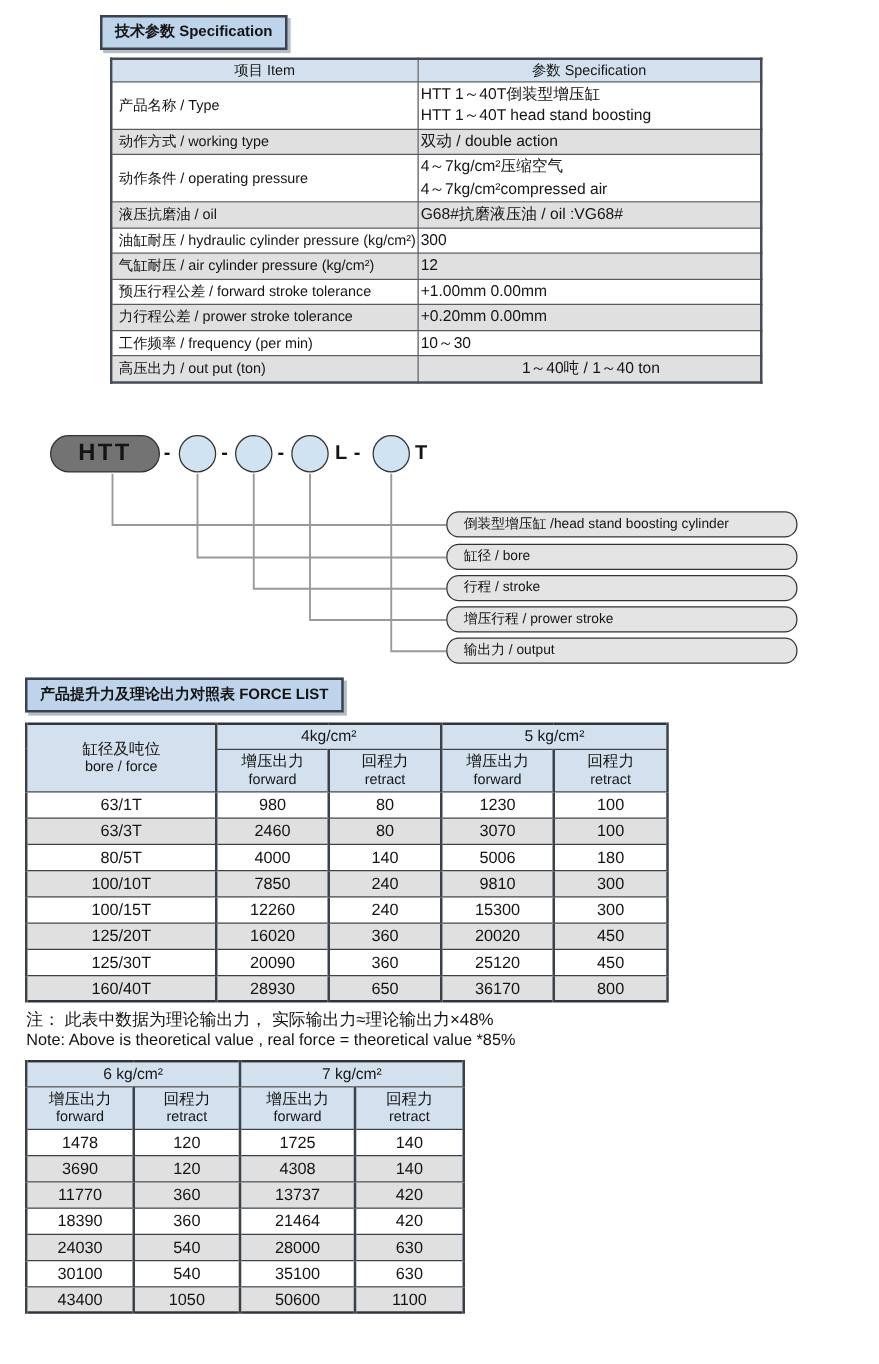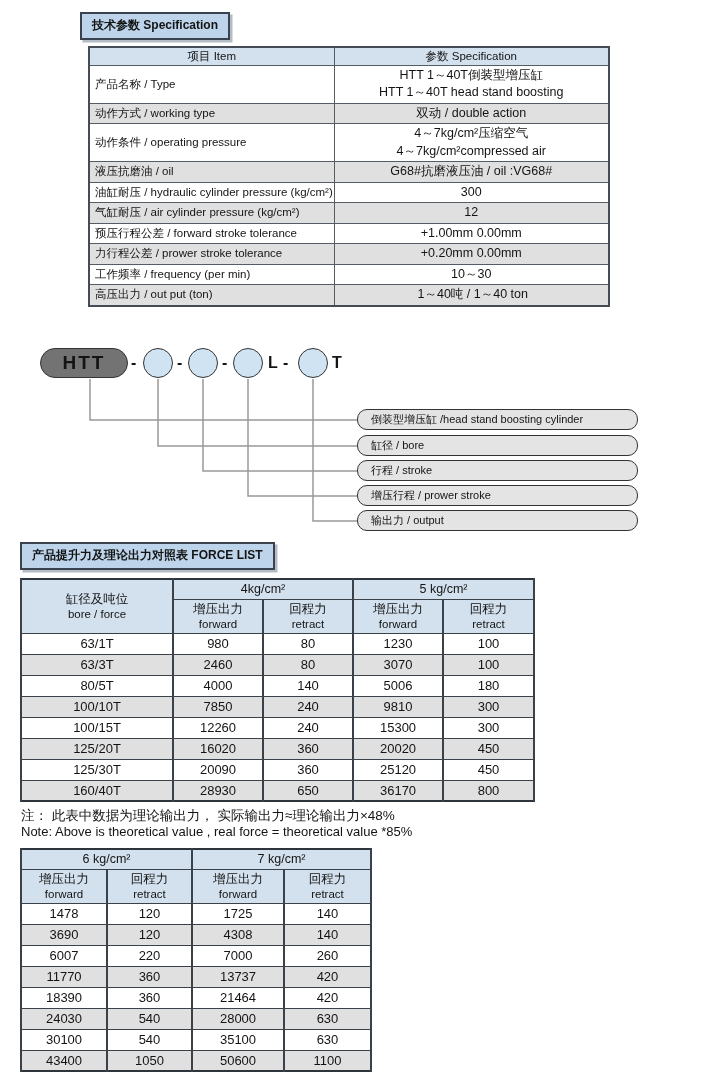--- a/index.html
+++ b/index.html
@@ -12,21 +12,21 @@
              box-shadow:2.5px 2.5px 0 #b4bcc6}
 
   table{border-collapse:collapse;table-layout:fixed}
   tr.shade{background:#e0e0e0}
 
   
   .spec{position:absolute;left:88px;top:46px;width:520px;border:2px solid #454c55;background:#fff}
   .spec th,.spec td{border:1px solid #565c63;overflow:hidden;vertical-align:middle}
   .spec th{background:#d3e1ee;font-weight:normal;font-size:11.5px;height:18px}
   .spec td.item{font-size:11.5px;text-align:left;padding:1px 2px 1px 5px;white-space:nowrap}
-  .spec td.val{font-size:12.5px;text-align:center;padding:1px 2px}
+  .spec td.val{font-size:12.5px;padding:1px 2px}
   .spec td.val.left{text-align:center;padding-left:5px}
   .spec tr.single{height:19px}
   .spec .vline{line-height:17.5px}
 
   
   .ftable{position:absolute;border:2px solid #2e343b;background:#fff}
   .ftable th,.ftable td{border-style:solid;border-color:#3a4148;border-width:1px 2px;
                         overflow:hidden;vertical-align:middle;text-align:center}
   .ftable th{background:#d3e1ee;font-weight:normal}
   .ftable td{font-size:13px;height:21px}
@@ -302,26 +302,20 @@
         <td>120</td>
         <td>1725</td>
         <td>140</td>
       </tr>
       <tr class="shade">
         <td>3690</td>
         <td>120</td>
         <td>4308</td>
         <td>140</td>
       </tr>
-      <tr>
-        <td>6007</td>
-        <td>220</td>
-        <td>7000</td>
-        <td>260</td>
-      </tr>
       <tr class="shade">
         <td>11770</td>
         <td>360</td>
         <td>13737</td>
         <td>420</td>
       </tr>
       <tr>
         <td>18390</td>
         <td>360</td>
         <td>21464</td>

